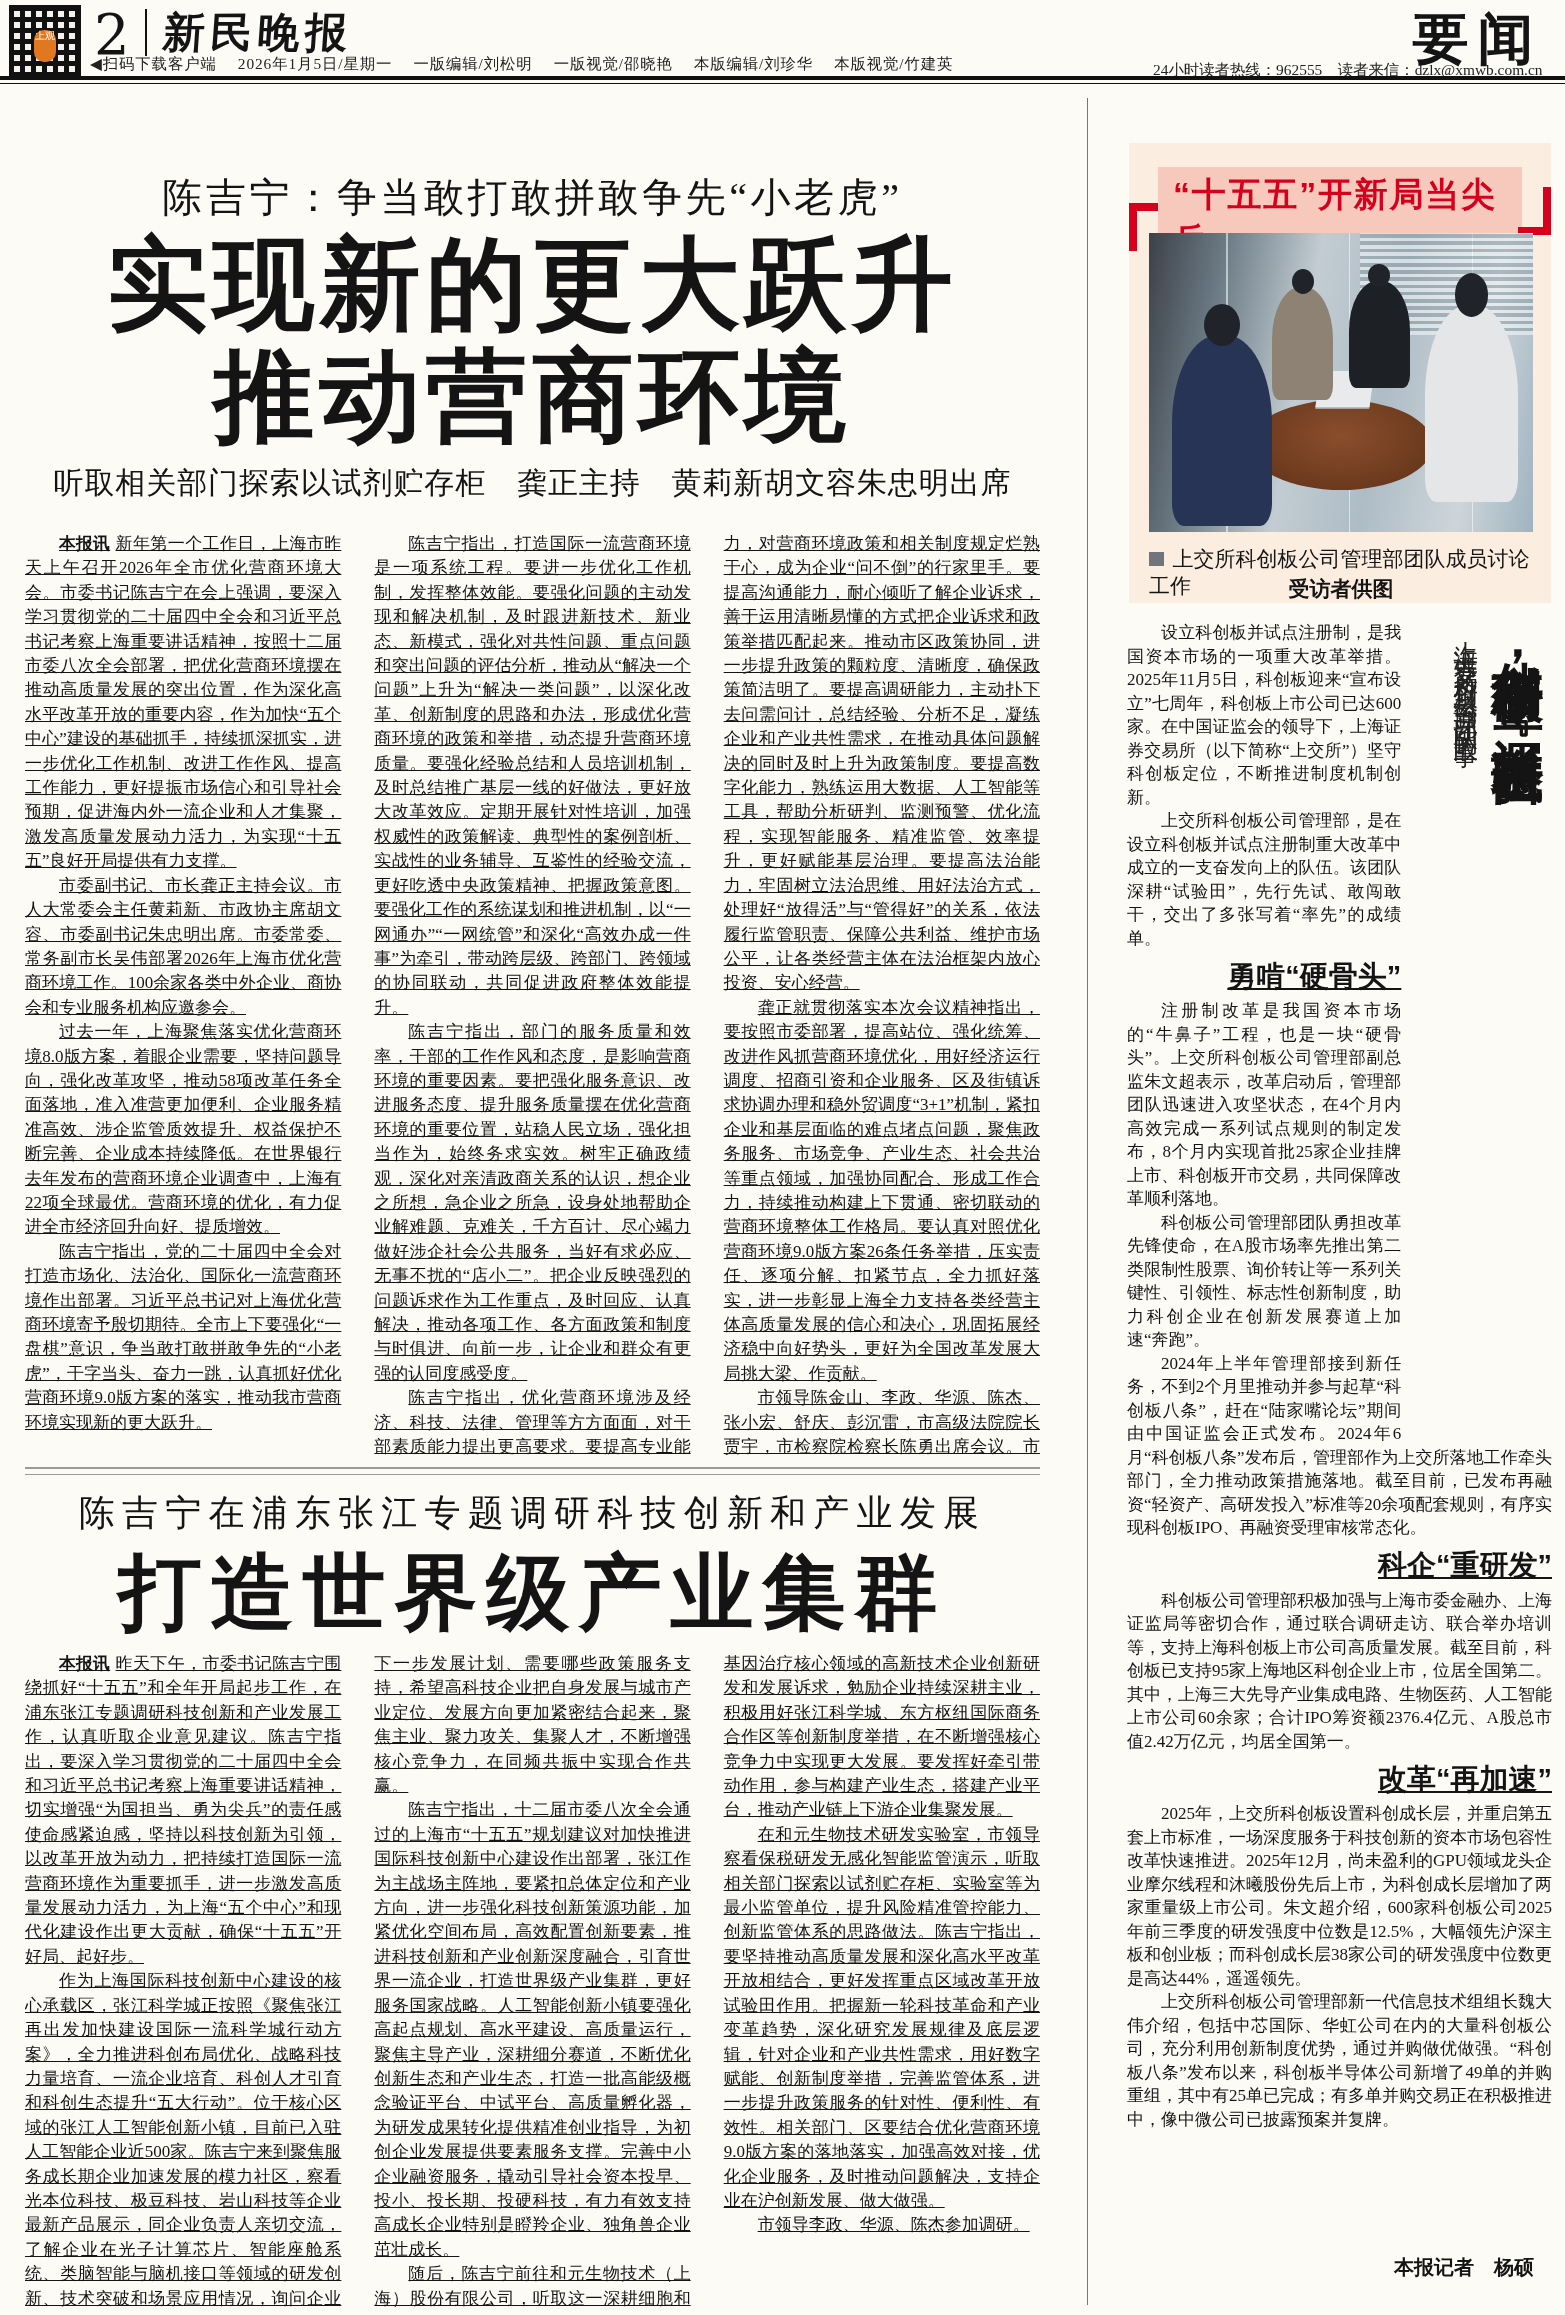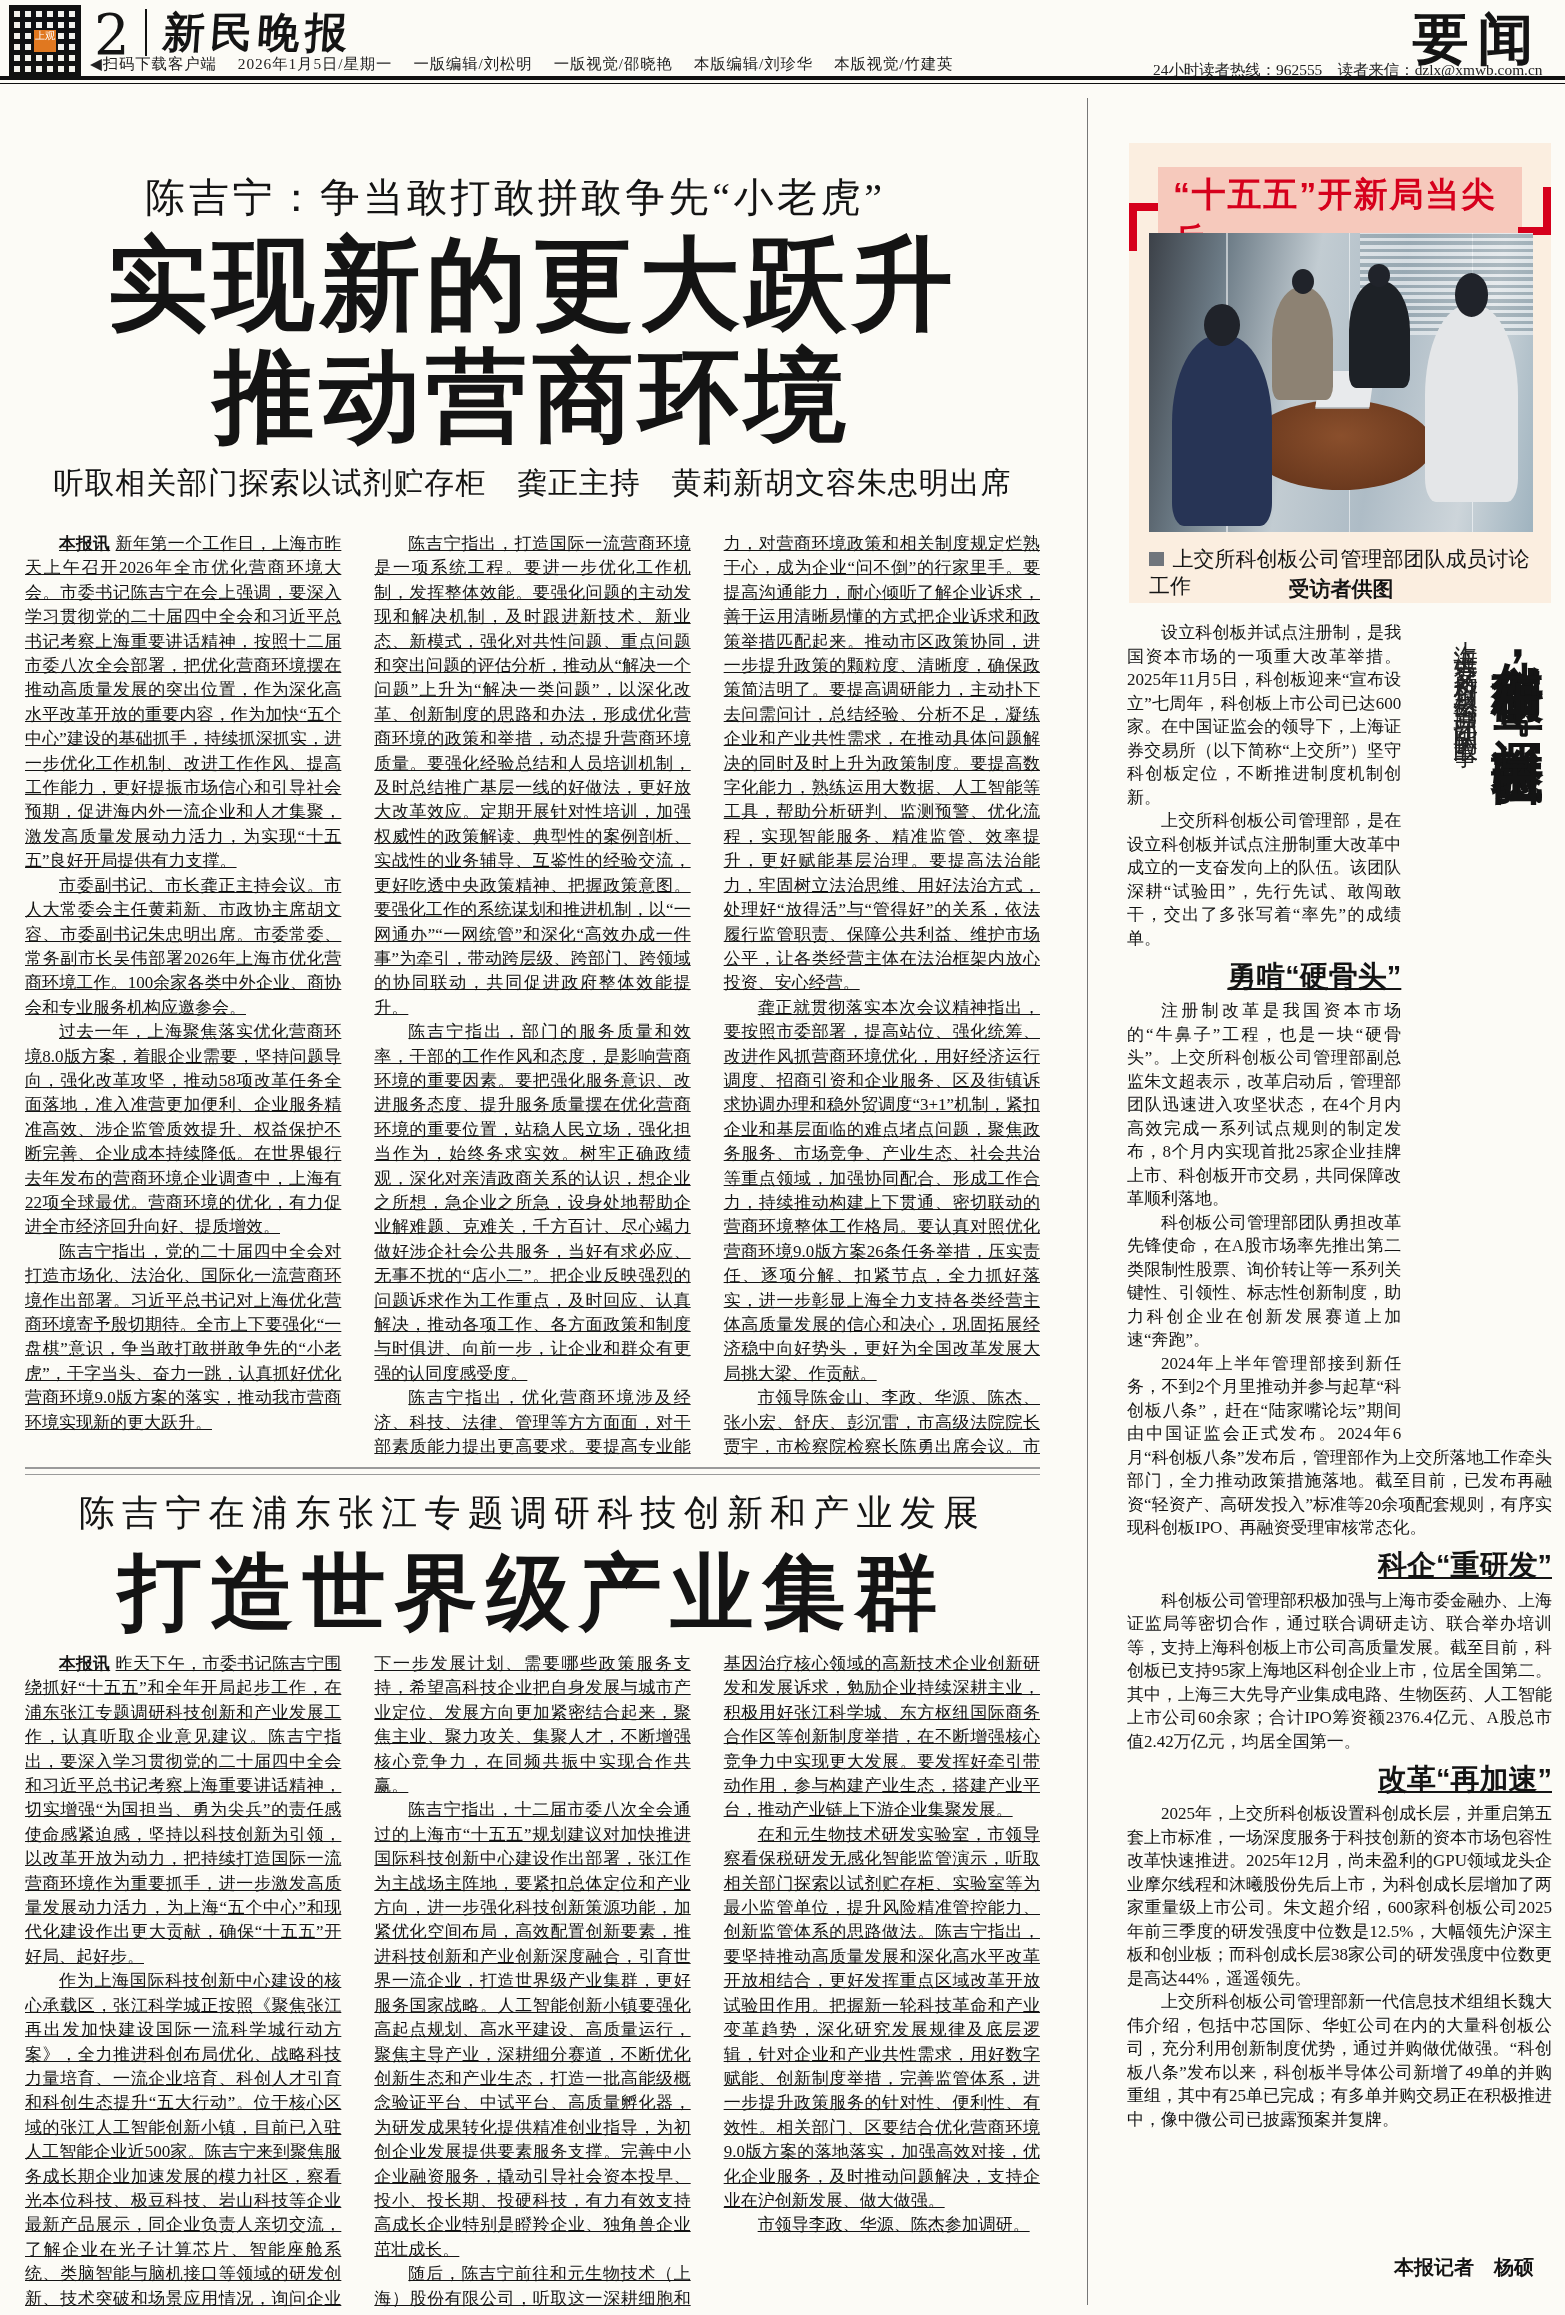--- a/index.html
+++ b/index.html
@@ -5,38 +5,38 @@
   html,body{margin:0;padding:0;background:#e8e6e0;}
   #page{position:relative;width:1566px;height:2316px;background:#fcfbf6;color:#141414;
         font-family:"Liberation Serif","DejaVu Serif",serif;overflow:hidden;margin:0 auto;}
   
   #masthead-bar{position:absolute;left:0;top:0;width:1566px;height:87px;}
   .qr{position:absolute;left:9px;top:4.5px;width:72px;height:72px;
       background:
         repeating-linear-gradient(0deg,#111 0 5.4px,transparent 5.4px 11px),
         repeating-linear-gradient(90deg,#111 0 5.4px,#f4f2ec 5.4px 11px);
       outline:2.7px solid #111;outline-offset:-2.7px;}
-  .qr .qr-center{position:absolute;left:25px;top:25px;width:22px;height:22px;background:#e07820;
-      color:#fff;font-size:10px;line-height:11px;text-align:center;font-family:"Liberation Sans",sans-serif;}
+  .qr .qr-center{position:absolute;left:25px;top:25px;width:22px;height:32px;background:#e07820;
+      color:#fff;font-size:10px;line-height:11px;text-align:center;font-family:"Liberation Sans",sans-serif;border-radius:10px;}
   .pagenum{position:absolute;left:94px;top:1.8px;font-size:56px;font-weight:400;font-family:"DejaVu Serif",serif;}
   .mast-rule{position:absolute;left:145px;top:9px;width:1.8px;height:47px;background:#111;}
   .masthead{position:absolute;left:163px;top:5.4px;font-size:42px;font-weight:bold;letter-spacing:5.4px;
             font-family:"DejaVu Serif","Liberation Serif",serif;transform:skewX(-4deg);}
   .section-label{position:absolute;right:23.5px;top:1.8px;font-size:56px;font-weight:bold;letter-spacing:9px;}
   .info-row{position:absolute;left:90px;top:54px;font-size:15.4px;color:#222;letter-spacing:0.9px;}
   .info-row span{margin-right:16.3px;}
   .hotline{position:absolute;right:23.5px;top:60px;font-size:15.4px;color:#222;}
   .head-rule-thick{position:absolute;left:0;top:76px;width:1566px;height:3.6px;background:#111;}
   .head-rule-thin{position:absolute;left:0;top:83px;width:1566px;height:0.9px;background:#111;}
 
   
   .v-divider{position:absolute;left:1087px;top:98px;width:0.9px;height:2207px;background:#777;}
 
   
-  .a1-eyebrow{position:absolute;left:8px;top:170px;width:1015px;text-align:center;
+  .a1-eyebrow{position:absolute;left:25px;top:170px;width:1015px;text-align:center;
       font-size:40px;letter-spacing:3.6px;font-weight:500;}
   .a1-title{position:absolute;left:25px;top:228px;width:1015px;text-align:center;
       font-family:"Liberation Sans","DejaVu Sans",sans-serif;font-weight:900;
       font-size:101px;line-height:112px;letter-spacing:5.4px;}
   .a1-subtitle{position:absolute;left:25px;top:463px;width:1015px;text-align:center;
       font-size:30px;letter-spacing:0.9px;}
   .body-cols{position:absolute;column-gap:33px;column-fill:auto;text-align:justify;overflow:hidden;}
   #a1-body{left:25px;top:532px;width:1015px;height:928px;column-count:3;
       font-size:17px;line-height:24.4px;}
   .body-cols p{margin:0;text-indent:2em;text-decoration:underline;}

